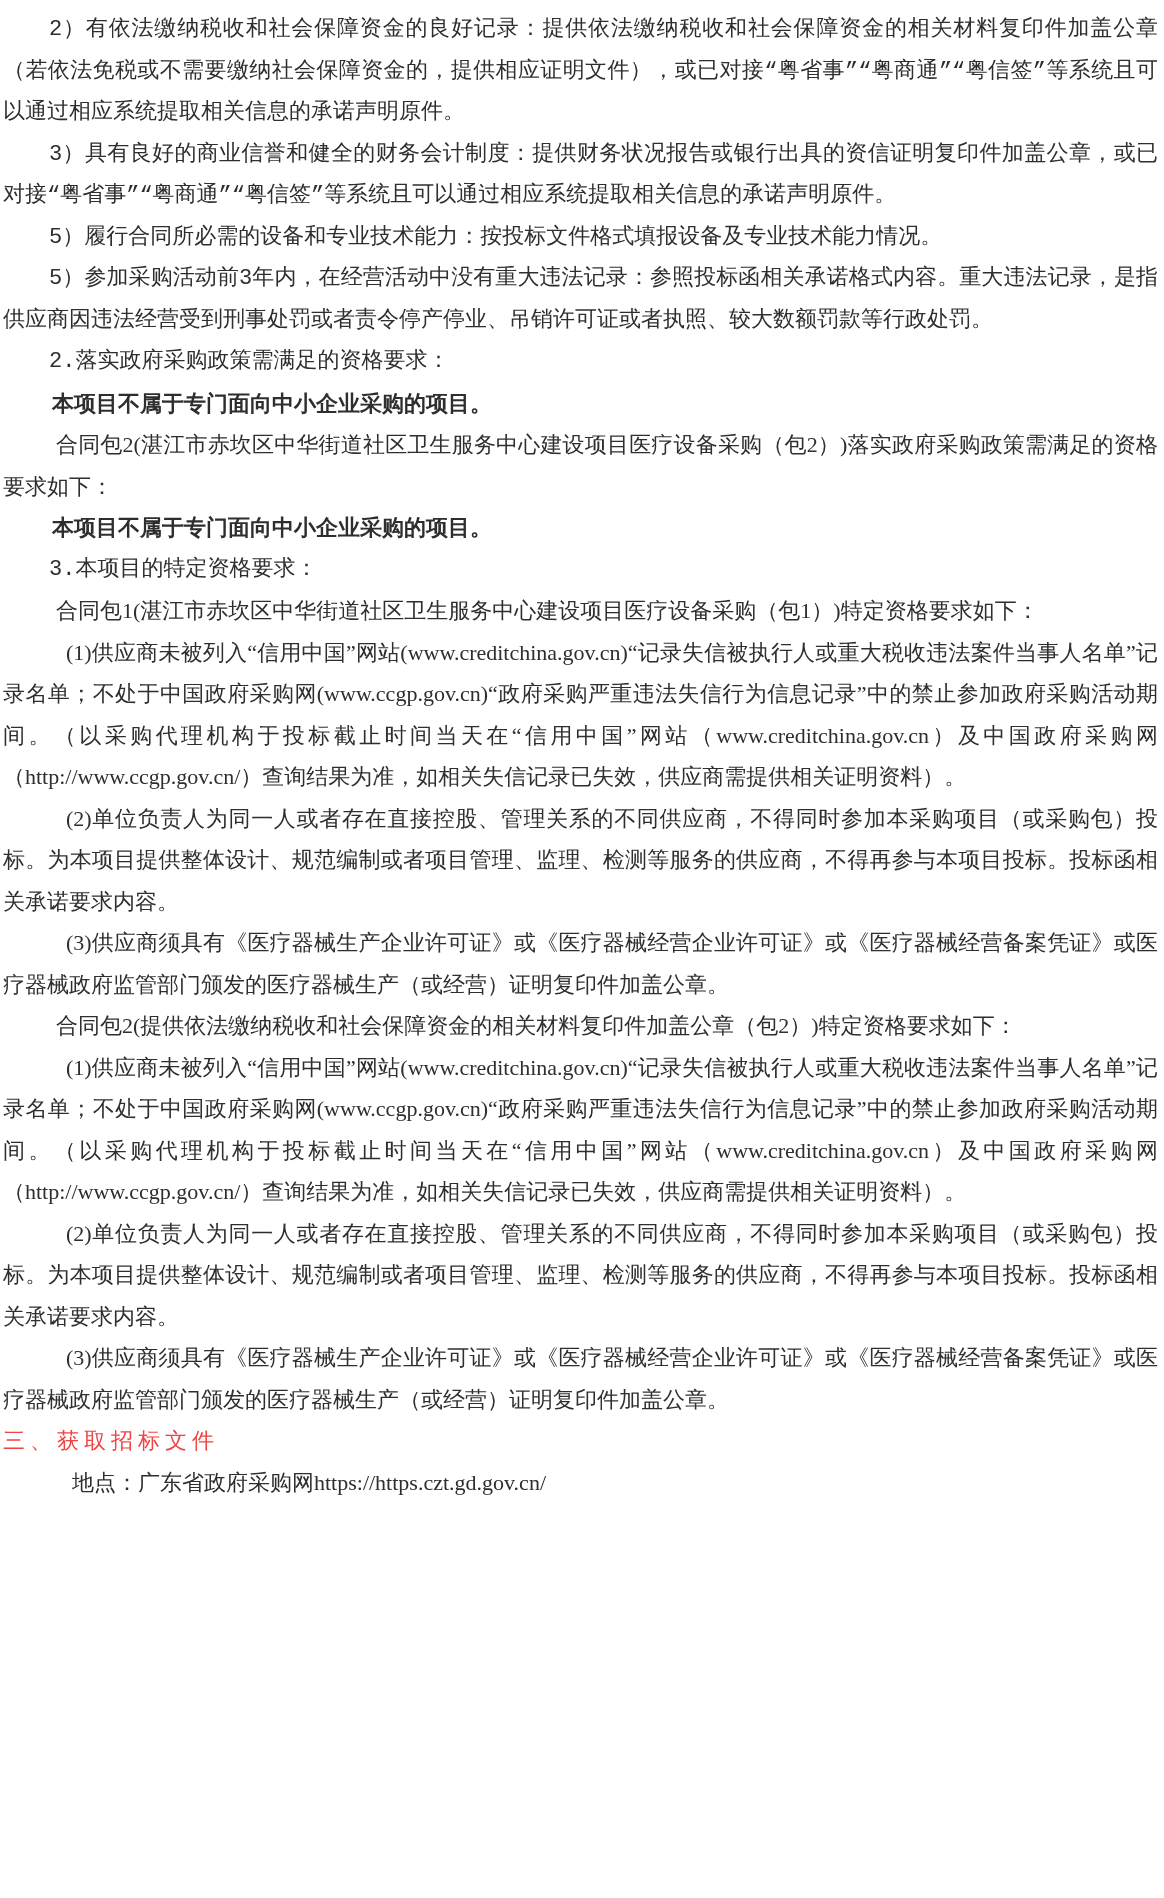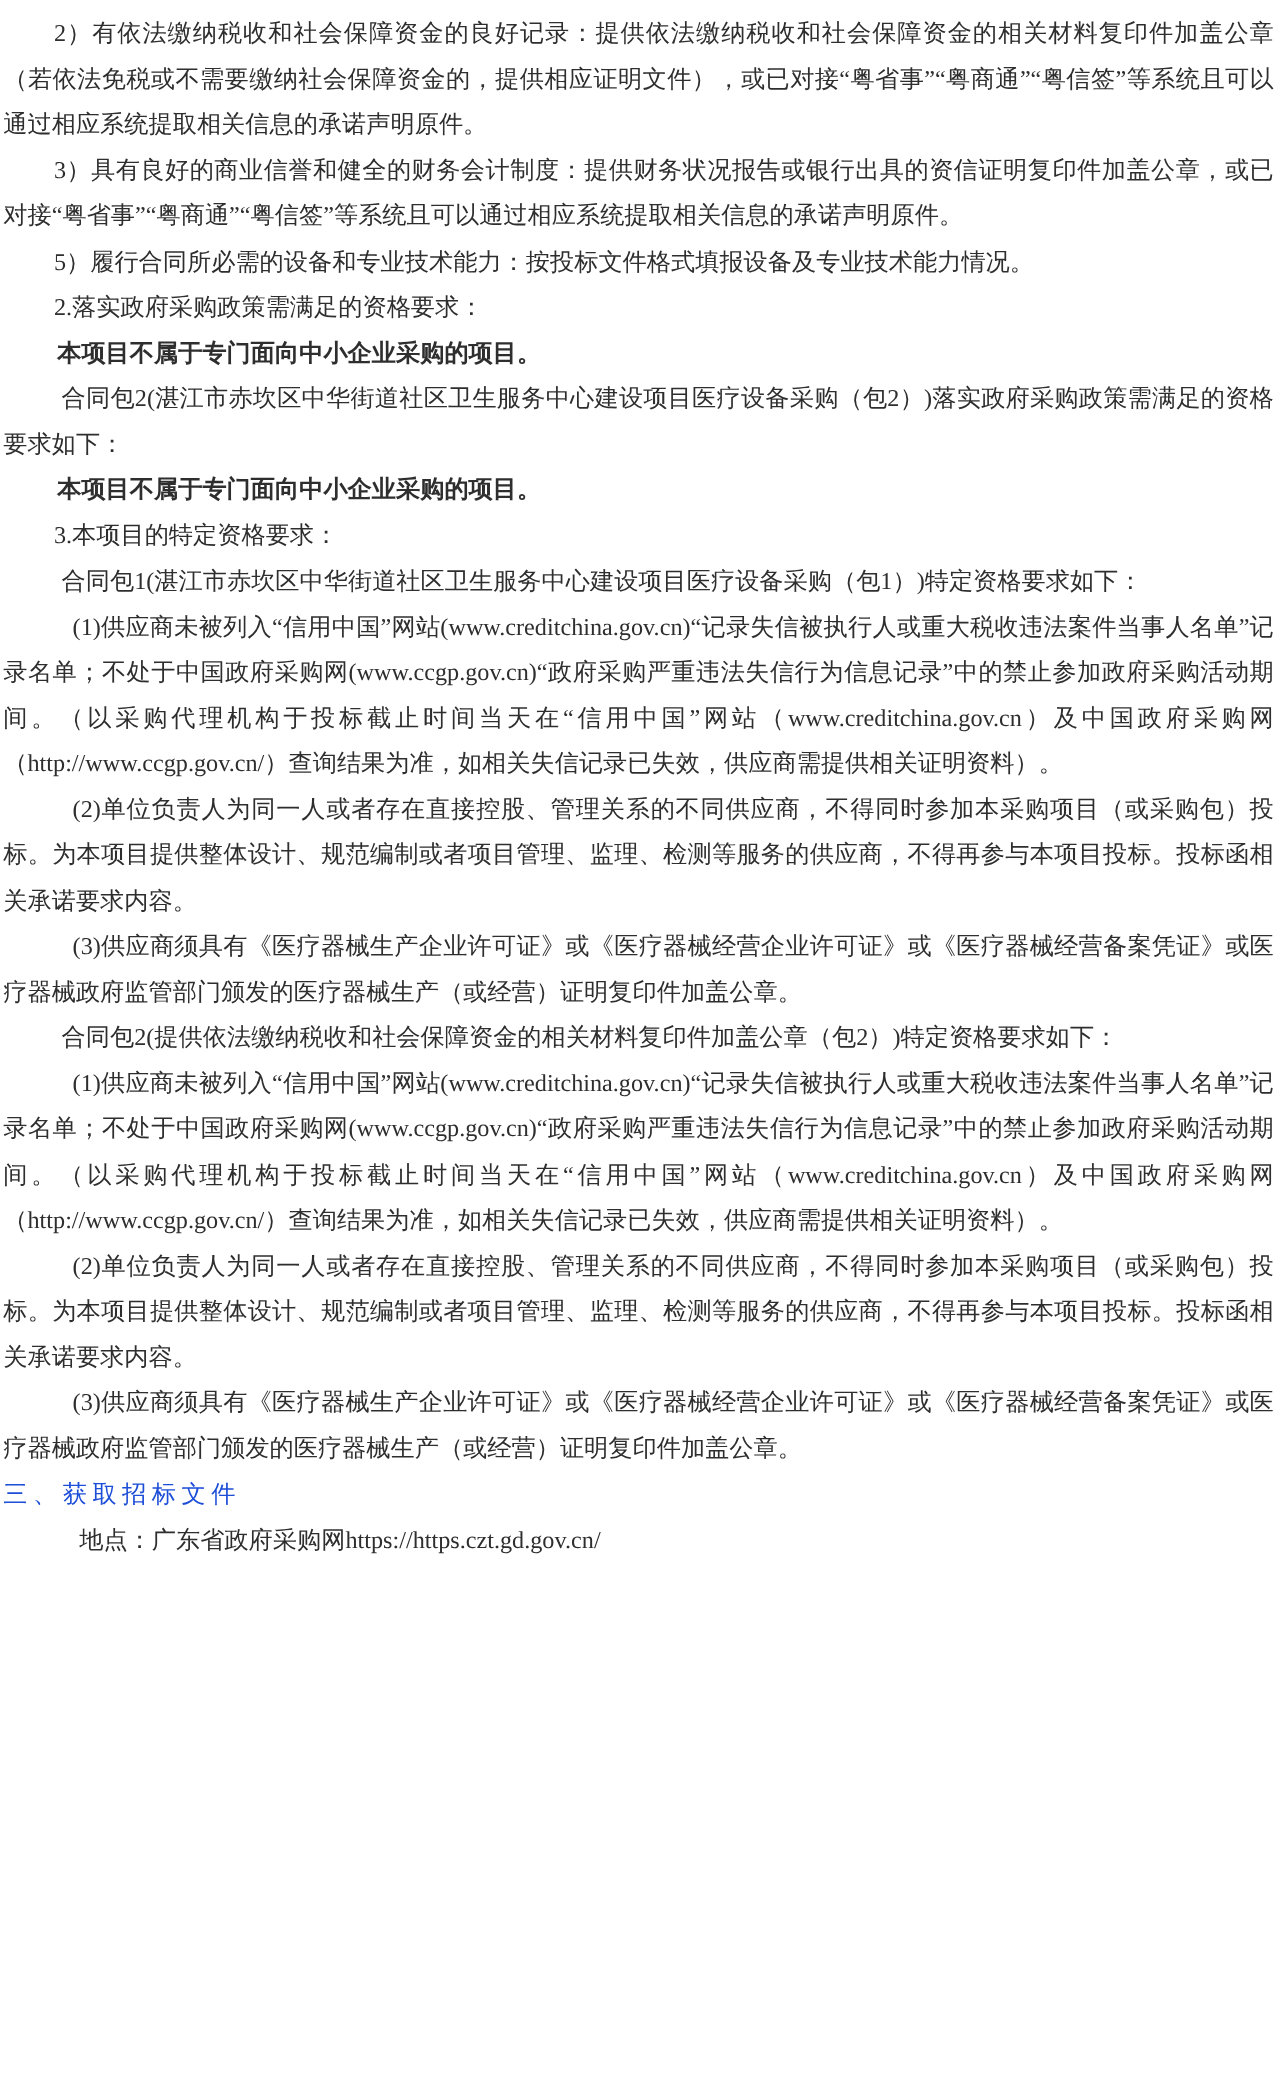--- a/index.html
+++ b/index.html
@@ -14,50 +14,51 @@
     font-family: "Liberation Serif", "DejaVu Serif", serif;
     color: #2e2e2e;
     text-align: justify;
   }
   .page p {
     margin: 0;
     font-size: 22px;
     line-height: 41.5px;
   }
   
-  .p-item { margin-left: 23px; text-indent: 46px; }
+  .p-item { margin-left: 23px; text-indent: 46px; font-family: Liberation Mono, monospace; }
   
   .p-pkg  { margin-left: 59px; text-indent: 53px; }
   
   .p-line { margin-left: 59px; text-indent: 49px; font-weight: bold; }
   
   .p-sub  { margin-left: 49px; text-indent: 63px; }
   
   .sec-heading {
     margin: 26px 0 8px 24px;
     font-size: 27px;
     line-height: 46px;
     font-weight: 400;
     letter-spacing: 5px;
-    color: #1d4ed8;
+    color: #ef4444;
     text-align: left;
   }
   
   .p-time { text-indent: 69px; }
   .p-loc  { text-indent: 69px; }
   .label-gap { padding-right: 19px; }
 </style>
 </head>
 <body>
 
 <div class="page">
 
   <p class="p-item">2）有依法缴纳税收和社会保障资金的良好记录：提供依法缴纳税收和社会保障资金的相关材料复印件加盖公章（若依法免税或不需要缴纳社会保障资金的，提供相应证明文件），或已对接“粤省事”“粤商通”“粤信签”等系统且可以通过相应系统提取相关信息的承诺声明原件。</p>
   <p class="p-item">3）具有良好的商业信誉和健全的财务会计制度：提供财务状况报告或银行出具的资信证明复印件加盖公章，或已对接“粤省事”“粤商通”“粤信签”等系统且可以通过相应系统提取相关信息的承诺声明原件。</p>
   <p class="p-item">5）履行合同所必需的设备和专业技术能力：按投标文件格式填报设备及专业技术能力情况。</p>
+  <p class="p-item">5）参加采购活动前3年内，在经营活动中没有重大违法记录：参照投标函相关承诺格式内容。重大违法记录，是指供应商因违法经营受到刑事处罚或者责令停产停业、吊销许可证或者执照、较大数额罚款等行政处罚。</p>
 
   <p class="p-item">2.落实政府采购政策需满足的资格要求：</p>
   <p class="p-line">本项目不属于专门面向中小企业采购的项目。</p>
   <p class="p-pkg">合同包2(湛江市赤坎区中华街道社区卫生服务中心建设项目医疗设备采购（包2）)落实政府采购政策需满足的资格要求如下：</p>
   <p class="p-line">本项目不属于专门面向中小企业采购的项目。</p>
 
   <p class="p-item">3.本项目的特定资格要求：</p>
   <p class="p-pkg">合同包1(湛江市赤坎区中华街道社区卫生服务中心建设项目医疗设备采购（包1）)特定资格要求如下：</p>
   <p class="p-sub">(1)供应商未被列入“信用中国”网站(www.creditchina.gov.cn)“记录失信被执行人或重大税收违法案件当事人名单”记录名单；不处于中国政府采购网(www.ccgp.gov.cn)“政府采购严重违法失信行为信息记录”中的禁止参加政府采购活动期间。（以采购代理机构于投标截止时间当天在“信用中国”网站（www.creditchina.gov.cn）及中国政府采购网（http://www.ccgp.gov.cn/）查询结果为准，如相关失信记录已失效，供应商需提供相关证明资料）。</p>
   <p class="p-sub">(2)单位负责人为同一人或者存在直接控股、管理关系的不同供应商，不得同时参加本采购项目（或采购包）投标。为本项目提供整体设计、规范编制或者项目管理、监理、检测等服务的供应商，不得再参与本项目投标。投标函相关承诺要求内容。</p>

